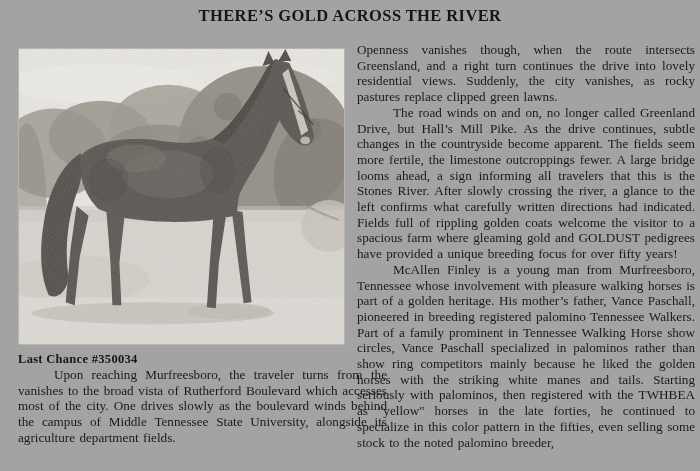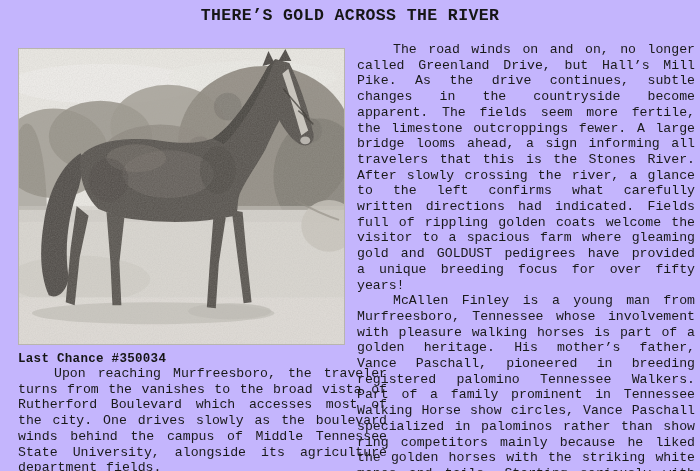--- a/index.html
+++ b/index.html
@@ -6,23 +6,22 @@
   body {
     width:700px; height:471px;
     background:#ffffff;
     font-family:"Liberation Serif", serif;
     color:#1a1a1a;
     overflow:hidden;
   }
   .page {
     position:relative;
     width:700px; height:471px;
-    background:#c4b5fd;
+    background:#a3a3a3;
     overflow:hidden;
-    font-family:Liberation Mono, monospace;
   }
   .page-title {
     position:absolute; top:6px; left:0; width:100%;
     margin:0;
     text-align:center;
     font-size:16.5px; font-weight:bold;
     letter-spacing:0.4px;
     color:#161616;
   }
   .col { position:absolute; }
@@ -144,17 +143,18 @@
 
           <rect x="0" y="0" width="327" height="297" filter="url(#grain)" opacity="0.5"></rect>
         </svg>
       </div>
       <figcaption>Last Chance #350034</figcaption>
     </figure>
     <p class="body-text indent after-photo">Upon reaching Murfreesboro, the traveler turns from the vanishes to the broad vista of Rutherford Boulevard which accesses most of the city. One drives slowly as the boulevard winds behind the campus of Middle Tennessee State University, alongside its agriculture department fields.</p>
   </div>
 
   <div class="col col-right">
+    <p class="body-text">Openness vanishes though, when the route intersects Greensland, and a right turn continues the drive into lovely residential views. Suddenly, the city vanishes, as rocky pastures replace clipped green lawns.</p>
     <p class="body-text indent">The road winds on and on, no longer called Greenland Drive, but Hall’s Mill Pike. As the drive continues, subtle changes in the countryside become apparent. The fields seem more fertile, the limestone outcroppings fewer. A large bridge looms ahead, a sign informing all travelers that this is the Stones River. After slowly crossing the river, a glance to the left confirms what carefully written directions had indicated. Fields full of rippling golden coats welcome the visitor to a spacious farm where gleaming gold and GOLDUST pedigrees have provided a unique breeding focus for over fifty years!</p>
     <p class="body-text indent">McAllen Finley is a young man from Murfreesboro, Tennessee whose involvement with pleasure walking horses is part of a golden heritage. His mother’s father, Vance Paschall, pioneered in breeding registered palomino Tennessee Walkers. Part of a family prominent in Tennessee Walking Horse show circles, Vance Paschall specialized in palominos rather than show ring competitors mainly because he liked the golden horses with the striking white manes and tails. Starting seriously with palominos, then registered with the TWHBEA as "yellow" horses in the late forties, he continued to specialize in this color pattern in the fifties, even selling some stock to the noted palomino breeder,</p>
   </div>
 
 </div>
 
 </body></html>

